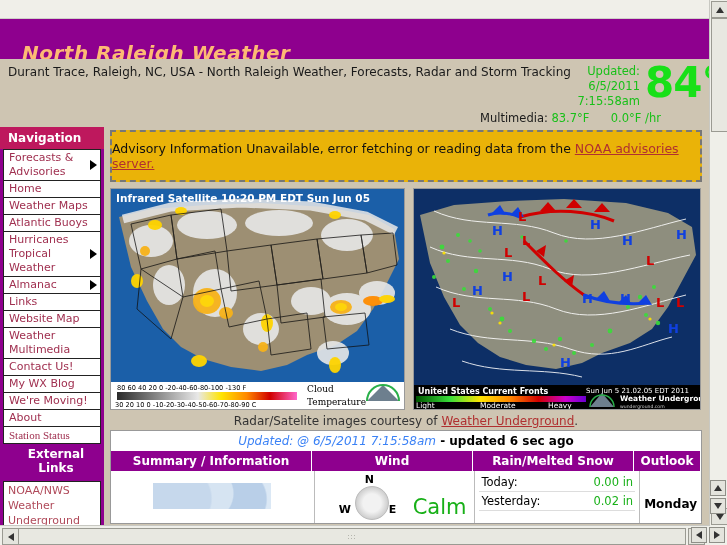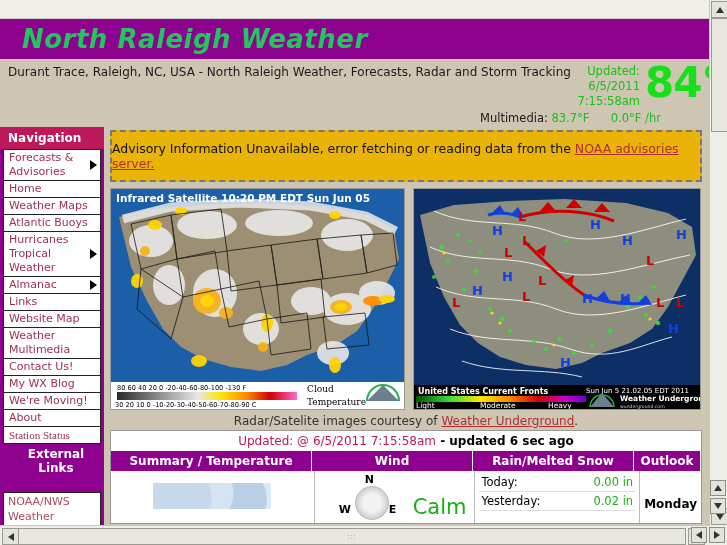--- a/index.html
+++ b/index.html
@@ -14,23 +14,23 @@
 
   
   .chrome-top{position:absolute;left:0;top:0;width:710px;height:18px;background:#f0efe9;border-bottom:1px solid #cfcfc8;}
 
   
   .page{position:absolute;left:0;top:19px;width:710px;height:507px;background:#d0c8b8;overflow:hidden;}
 
   
   .banner{height:40px;background:#8e008e;position:relative;}
   .banner h1{
-    margin:0;padding:5px 0 0 22px;
+    margin:0;padding:22px 0 0 22px;
     font-family:"DejaVu Sans","Liberation Sans",sans-serif;
-    font-style:italic;font-weight:bold;font-size:26px;color:#22c55e;
+    font-style:italic;font-weight:bold;font-size:20px;color:#fdba74;
     letter-spacing:.5px;white-space:nowrap;
   }
   
   .subbar{position:relative;height:68px;background:#cec5b2;}
   .tagline{position:absolute;left:8px;top:6px;font-size:12px;color:#1a1a1a;white-space:nowrap;}
   .updblock{position:absolute;left:560px;top:5px;width:80px;text-align:right;color:#18c018;font-size:11.5px;line-height:15px;}
   .updblock .lbl{color:#18c018;}
   .bigtemp{position:absolute;left:645px;top:2px;font-size:42px;font-weight:bold;color:#18e018;white-space:nowrap;line-height:44px;letter-spacing:-1px;}
   .temprow{position:absolute;left:480px;top:52px;width:235px;font-size:11.5px;color:#1a1a1a;white-space:nowrap;}
   .temprow .g{color:#18c018;}
@@ -48,21 +48,21 @@
   .navitem{
     position:relative;display:block;background:#ffffff;border:1px solid #222;border-bottom:none;
     color:#a03050;font-size:11px;line-height:14px;padding:1px 12px 1px 5px;
     text-decoration:none;
   }
   .navitem.last{border-bottom:1px solid #222;font-family:Liberation Serif, serif;}
   .navitem .arrow{
     position:absolute;right:3px;top:50%;margin-top:-5px;
     width:0;height:0;border-left:7px solid #000;border-top:5px solid transparent;border-bottom:5px solid transparent;
   }
-  .exthead{color:#ffffff;font-weight:bold;font-size:12px;padding:3px 0 17px 8px;background:#8e008e;text-align:center;}
+  .exthead{color:#ffffff;font-weight:bold;font-size:12px;padding:3px 0 6px 8px;background:#8e008e;text-align:center;}
   .extlist{background:#ffffff;border:1px solid #222;margin:0 3px;padding:1px 4px;}
   .extitem{display:block;color:#b04a5a;font-size:11px;line-height:15px;text-decoration:none;}
 
   
   .content{position:absolute;left:110px;top:0;right:0;}
   .advisory{
     margin:3px 8px 0 0;background:#eab308;border:2px dashed #777;
     height:48px;display:flex;align-items:center;justify-content:center;
     font-size:12.5px;color:#111;
   }
@@ -72,21 +72,21 @@
   .mapbox{position:relative;border:1px solid #999;background:#fff;}
   .map-sat{width:293px;height:220px;}
   .map-fronts{width:286px;height:220px;}
 
   .credit{text-align:center;font-size:12px;color:#333;padding:4px 0 2px 0;margin-right:8px;}
   .credit a{color:#b03030;text-decoration:underline;}
 
   
   .sumtable{background:#ffffff;border:1px solid #999;margin-right:8px;}
   .sumupd{text-align:center;font-size:12px;padding:3px 0;}
-  .sumupd .g{color:#be185d;}
+  .sumupd .g{color:#3b82f6;font-style:italic;}
   .sumupd .b{font-weight:bold;color:#000;}
   .sumhead{display:flex;background:#8e008e;color:#fff;font-weight:bold;font-size:12px;}
   .sumhead div{padding:3px 0;text-align:center;border-right:1px solid #fff;}
   .h1c{width:200px;} .h2c{width:160px;} .h3c{width:160px;} .h4c{flex:1;}
   .sumbody{display:flex;font-size:11.5px;}
   .c1{width:200px;border-right:1px solid #bbb;padding:4px;}
   .c2{width:160px;border-right:1px solid #bbb;padding:2px;position:relative;}
   .c3{width:160px;border-right:1px solid #bbb;padding:2px 4px;}
   .c4{flex:1;text-align:center;padding:4px;}
   .cloudimg{width:118px;height:26px;margin:8px auto 0 auto;
@@ -422,21 +422,21 @@
 
         <div class="credit">
           <span>Radar/Satelite images courtesy of </span><a href="#">Weather Underground</a><span>.</span>
         </div>
 
         <div class="sumtable">
           <div class="sumupd">
             <span class="g">Updated: @ 6/5/2011 7:15:58am</span><span class="b"> - updated 6 sec ago</span>
           </div>
           <div class="sumhead">
-            <div class="h1c">Summary / Temperature</div>
+            <div class="h1c">Summary / Information</div>
             <div class="h2c">Wind</div>
             <div class="h3c">Rain/Melted Snow</div>
             <div class="h4c">Outlook</div>
           </div>
           <div class="sumbody">
             <div class="c1">
               <div class="cloudimg"></div>
             </div>
             <div class="c2">
               <div class="compass">

